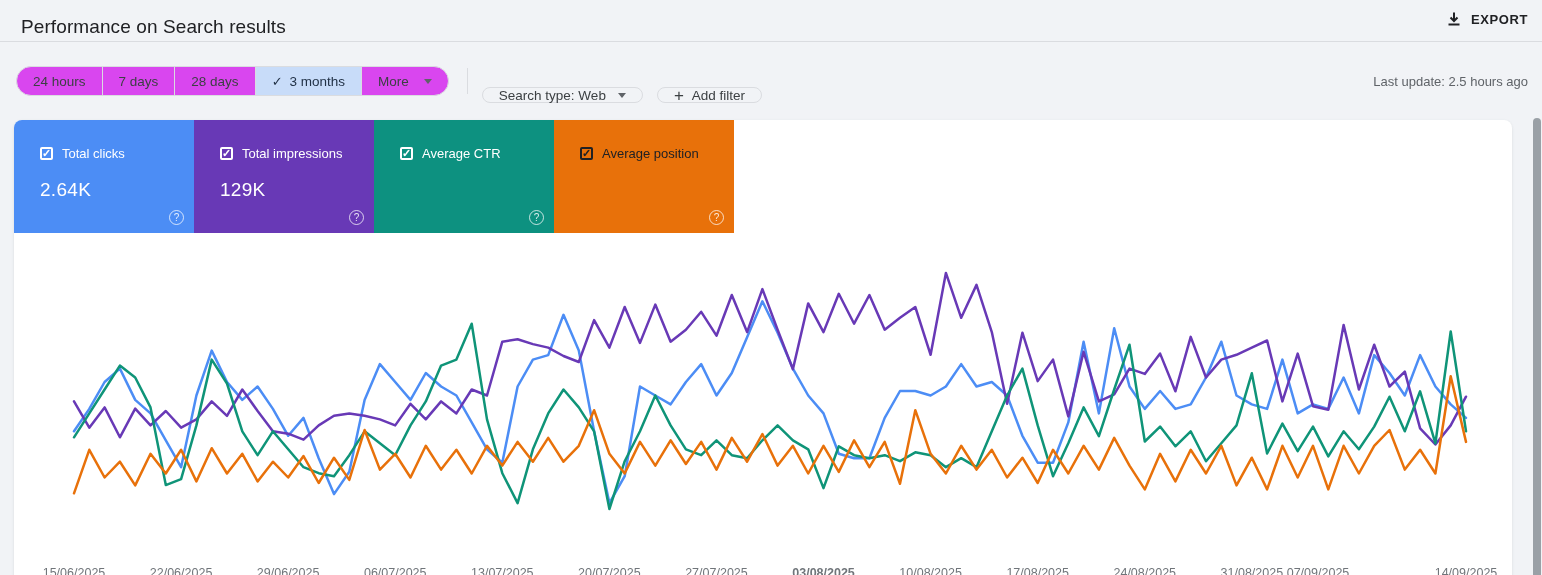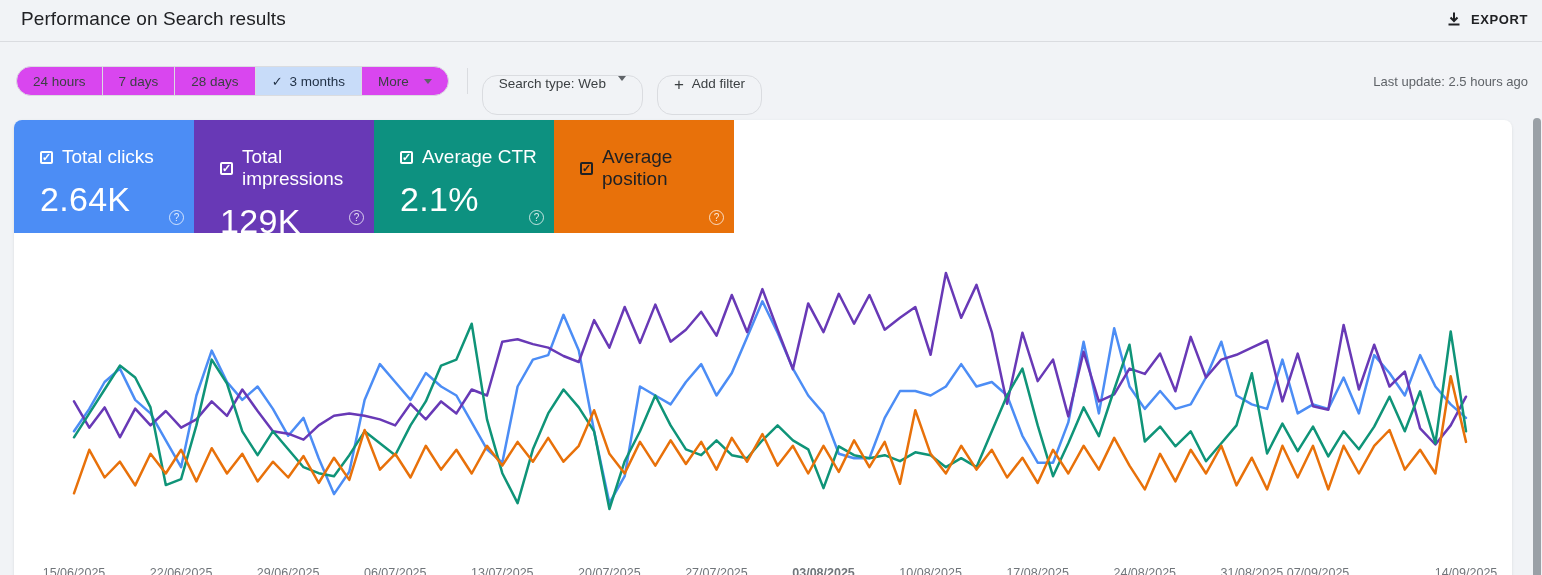--- a/index.html
+++ b/index.html
@@ -6,21 +6,21 @@
   html,body { width:1542px; height:575px; overflow:hidden; }
   body {
     font-family:"Liberation Sans", sans-serif;
     background:#F1F3F6;
     position:relative;
     color:#202124;
   }
   
   .header { position:absolute; top:0; left:0; right:0; height:41px; }
   .page-title {
-    position:absolute; left:21px; top:8px;
+    position:absolute; left:21px; top:16px;
     font-size:19px; color:#202124; letter-spacing:.1px;
   }
   .export-btn {
     position:absolute; right:14px; top:5px; height:28px;
     display:flex; align-items:center; gap:9px;
     background:none; border:none; cursor:pointer;
     font-family:inherit; font-size:13px; font-weight:bold;
     letter-spacing:.6px; color:#202124;
   }
   .export-btn svg { display:block; }
@@ -40,21 +40,21 @@
   }
   .seg:last-child { border-right:none;gap:11px; }
   .seg.selected { background:#C8DCF9; color:#223247; }
   .seg .check { font-size:13px; color:#223247; }
   .caret {
     width:0; height:0; border-left:4.5px solid transparent; border-right:4.5px solid transparent;
     border-top:5px solid #5F6368; display:inline-block; margin-left:4px;
   }
   .v-divider { width:1px; height:26px; background:#DADCE0; margin:0 14px 0 18px; }
   .chip {
-    display:flex; gap:8px; height:40px; padding:0 16px;
+    display:flex; align-items:center; gap:8px; height:16px; padding:0 16px;
     border:1px solid #DADCE0; border-radius:15px; background:#F1F3F6;
     font-family:inherit; font-size:13.5px; color:#3C4043; cursor:pointer; margin-right:14px;
     white-space:nowrap;
     margin-top:28px;
   }
   .chip .plus { font-size:17px; color:#3C4043; line-height:1; }
   .last-update { margin-left:auto; font-size:13px; color:#5F6368; }
 
   
   .main-card {
@@ -66,22 +66,22 @@
     width:180px; height:113px; position:relative; cursor:pointer;
     padding:26px 0 0 26px; color:#fff;
   }
   .metric-card.first { border-top-left-radius:8px; }
   .metric-label-row { display:flex; align-items:center; gap:9px; }
   .cb {
     width:13px; height:13px; border:2px solid currentColor; border-radius:2px;
     display:flex; align-items:center; justify-content:center;
     font-size:11px; line-height:1; font-weight:bold; flex:0 0 auto;
   }
-  .metric-label { font-size:19px; }
-  .metric-value { font-size:34px; margin-top:12px; letter-spacing:.3px; }
+  .metric-label { font-size:13px; }
+  .metric-value { font-size:19px; margin-top:18px; letter-spacing:.3px; }
   .help {
     position:absolute; right:10px; bottom:8px; width:15px; height:15px;
     border:1.5px solid rgba(255,255,255,.75); border-radius:50%;
     color:rgba(255,255,255,.85); font-size:10px; display:flex;
     align-items:center; justify-content:center; cursor:pointer;
   }
 
   
   .chart-area { position:absolute; left:0; top:238px; width:1542px; height:300px; }
   .x-labels { position:absolute; left:0; top:538px; width:1542px; height:20px; }
@@ -163,21 +163,20 @@
       </div>
       <div class="metric-value">129K</div>
       <span class="help">?</span>
     </div>
 
     <div class="metric-card" style="background: rgb(13, 145, 128); color: rgb(255, 255, 255);">
       <div class="metric-label-row">
         <span class="cb">✓</span>
         <span class="metric-label">Average CTR</span>
       </div>
-      <div class="metric-value">2.1%</div>
       <span class="help">?</span>
     </div>
 
     <div class="metric-card" style="background: rgb(232, 113, 10); color: rgb(32, 33, 36);">
       <div class="metric-label-row">
         <span class="cb">✓</span>
         <span class="metric-label">Average position</span>
       </div>
       <span class="help">?</span>
     </div>

